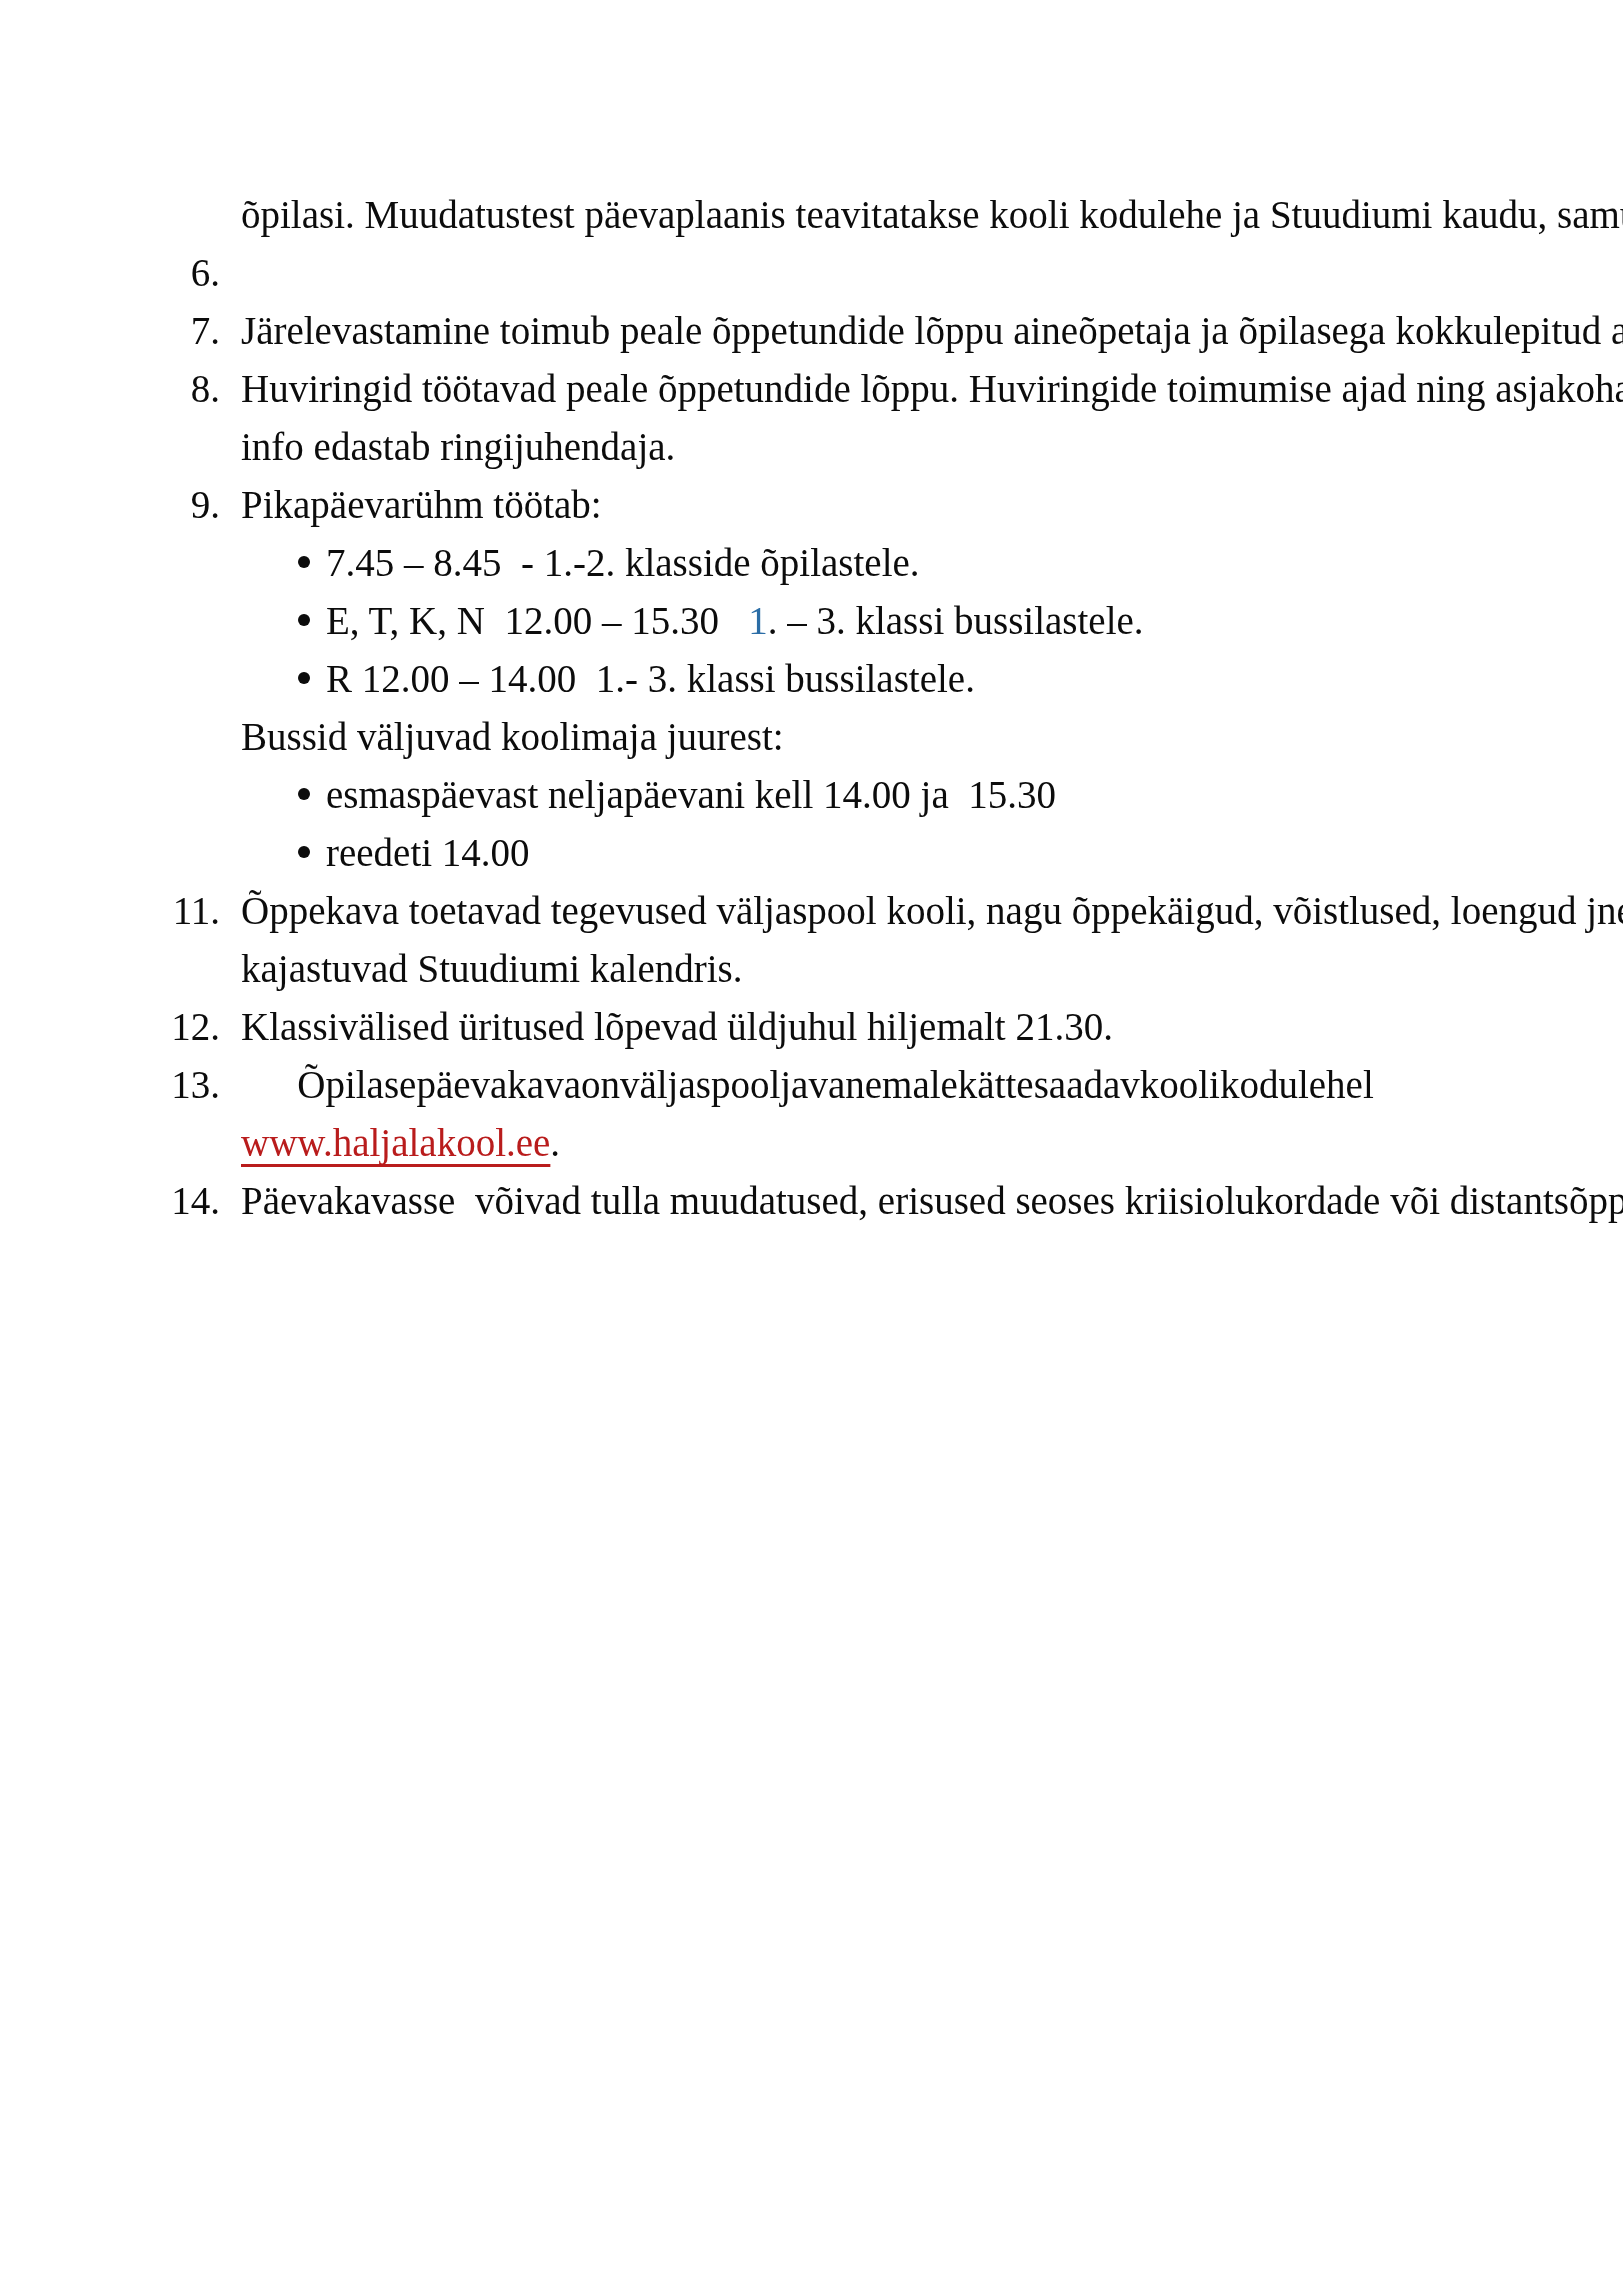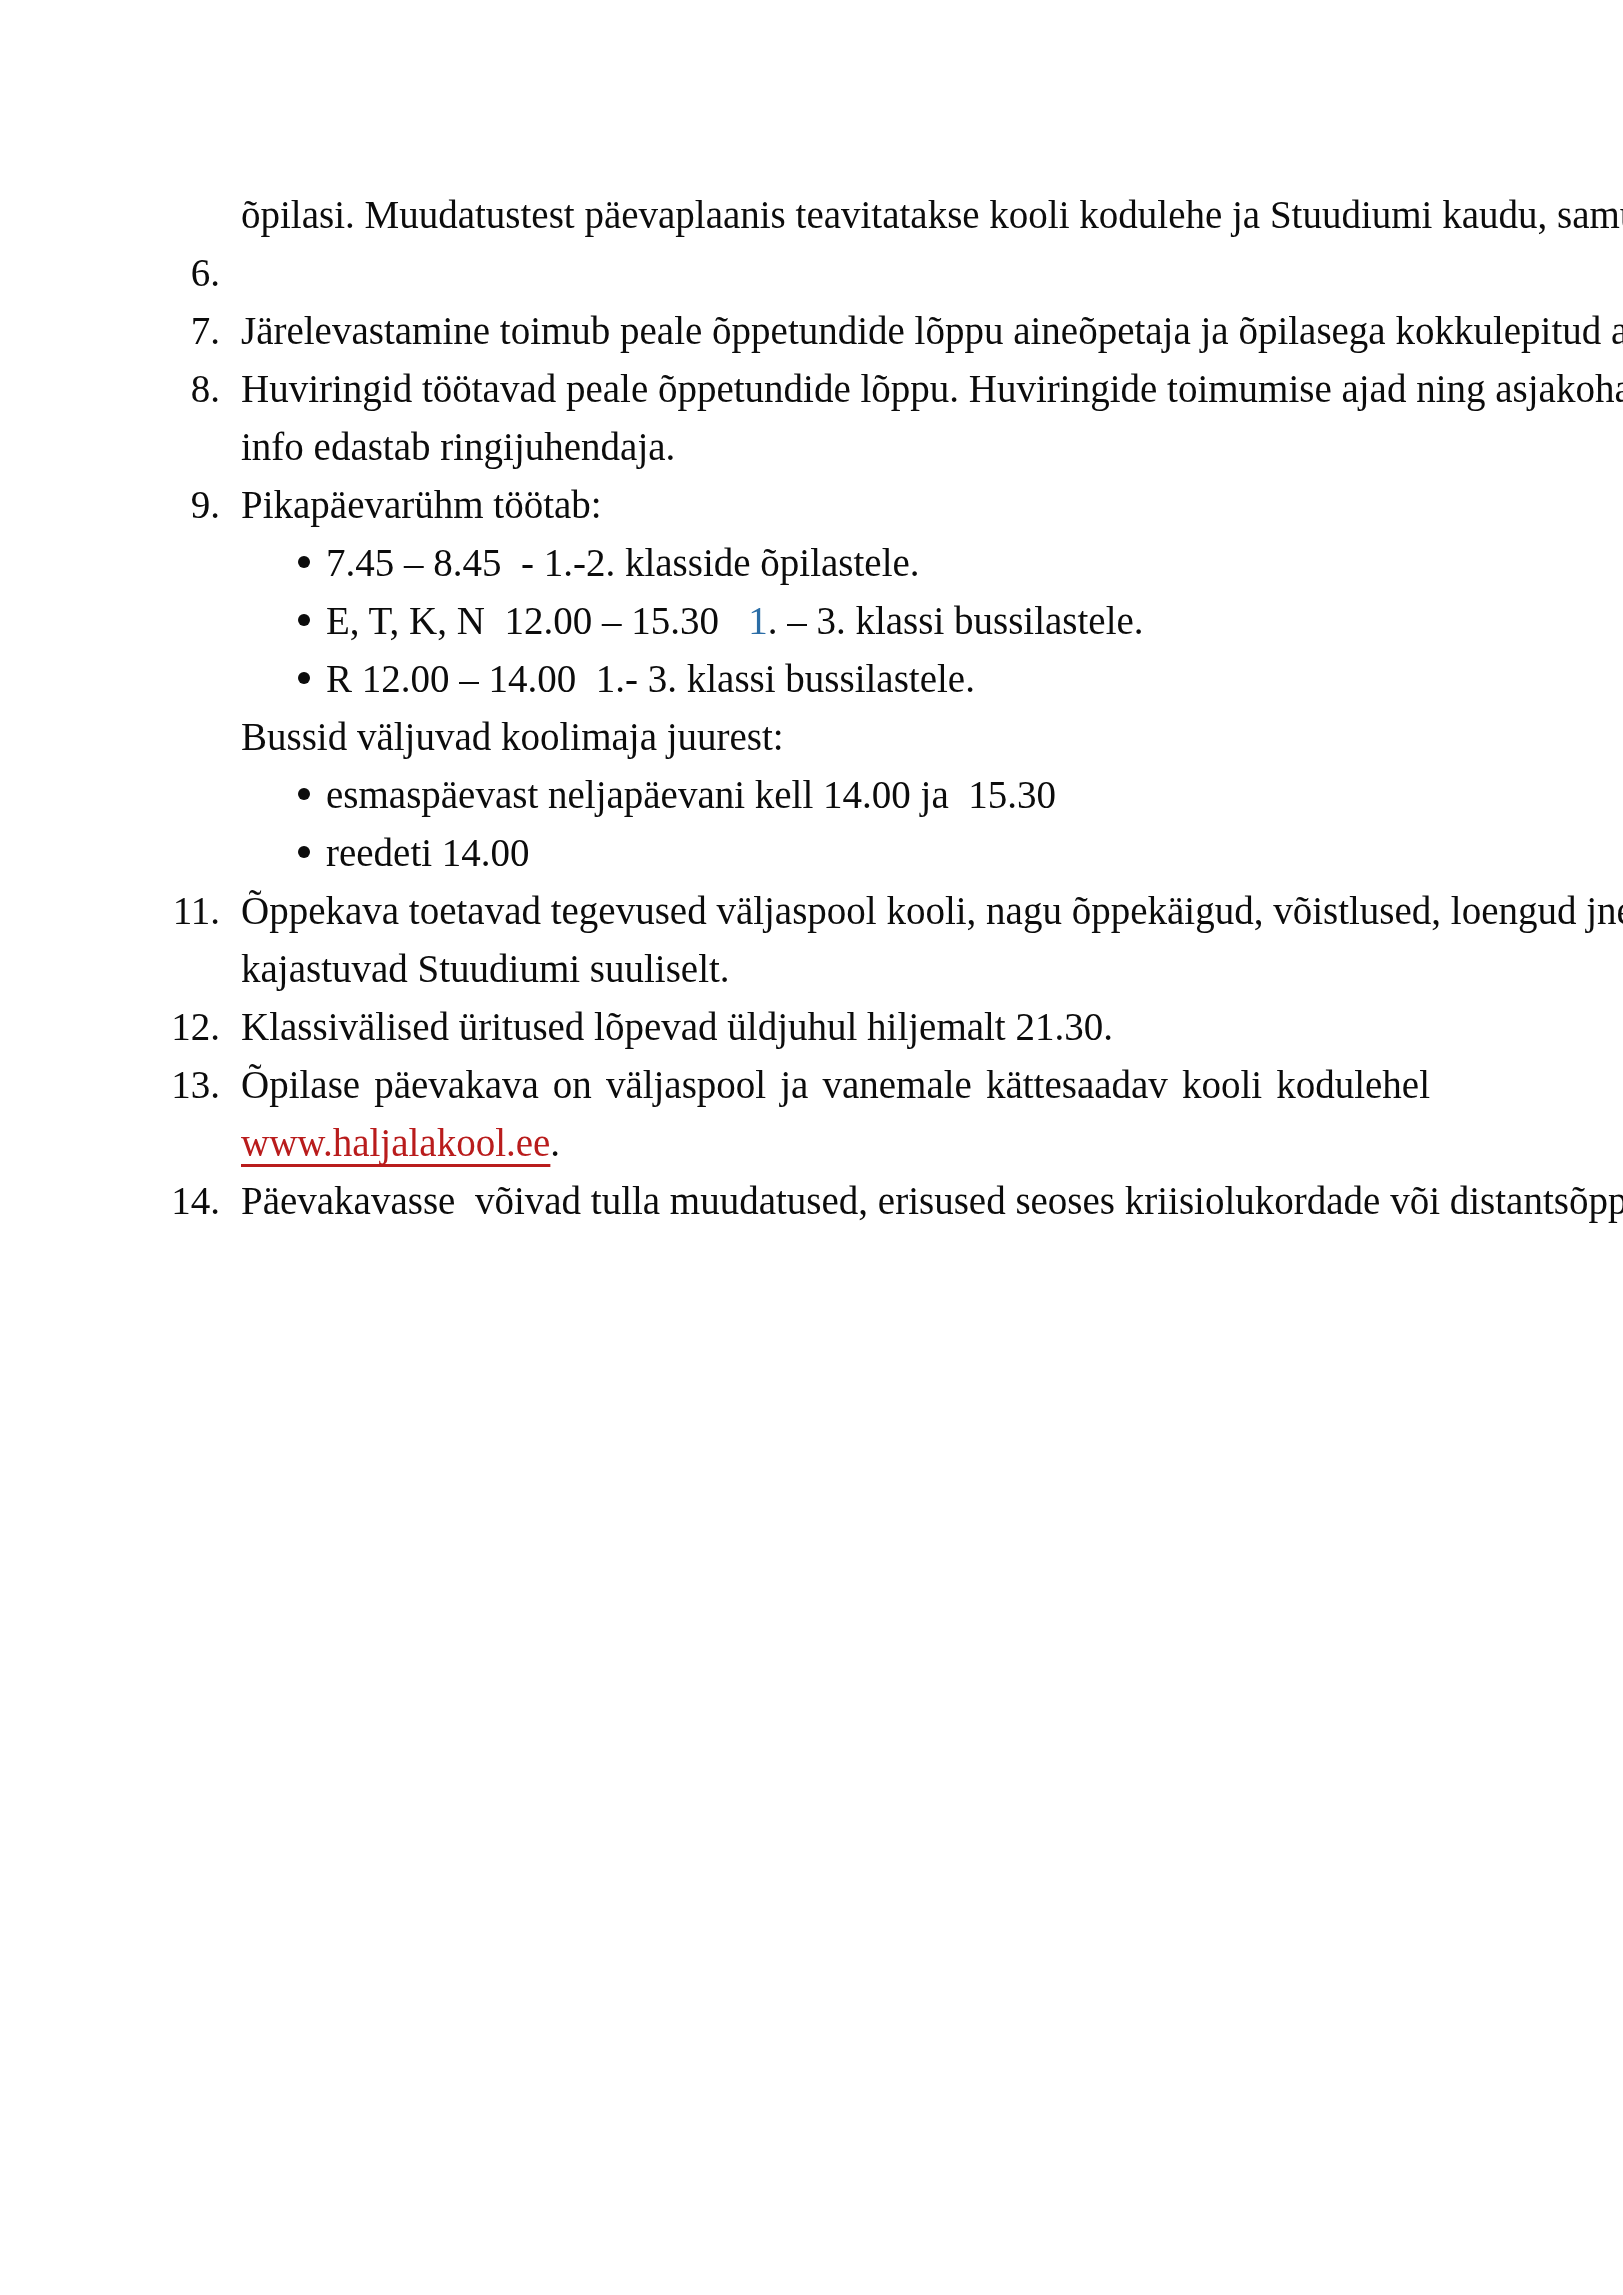--- a/index.html
+++ b/index.html
@@ -37,21 +37,21 @@
   .line.bullet .txt { left: 326px; }
   .dot {
     position: absolute;
     left: 298px; top: 22px;
     width: 11.8px; height: 11.8px;
     border-radius: 50%;
     background: #0c0c0c;
   }
   .line.justified .txt {
     display: flex;
-    justify-content: space-between;
+    justify-content: center;
     width: 1189px;
     white-space: pre;
   }
   a.weblink {
     text-decoration: underline;
     text-decoration-thickness: 3.3px;
     text-underline-offset: 7.9px;
     cursor: pointer;
   }
 </style>
@@ -65,19 +65,19 @@
     <div class="line numbered"><span class="num">8.</span><span class="txt">Huviringid töötavad peale õppetundide lõppu. Huviringide toimumise ajad ning asjakohase</span></div>
     <div class="line continuation"><span class="txt">info edastab ringijuhendaja.</span></div>
     <div class="line numbered"><span class="num">9.</span><span class="txt">Pikapäevarühm töötab:</span></div>
     <div class="line bullet"><span class="dot"></span><span class="txt"><span>7.45 – 8.45  - 1.-2. klasside õpilastele.</span></span></div>
     <div class="line bullet"><span class="dot"></span><span class="txt"><span>E, T, K, N  12.00 – 15.30   </span><span style="color: rgb(43, 109, 166);">1</span><span>. – 3. klassi bussilastele.</span></span></div>
     <div class="line bullet"><span class="dot"></span><span class="txt"><span>R 12.00 – 14.00  1.- 3. klassi bussilastele.</span></span></div>
     <div class="line continuation"><span class="txt">Bussid väljuvad koolimaja juurest:</span></div>
     <div class="line bullet"><span class="dot"></span><span class="txt"><span>esmaspäevast neljapäevani kell 14.00 ja  15.30</span></span></div>
     <div class="line bullet"><span class="dot"></span><span class="txt"><span>reedeti 14.00</span></span></div>
     <div class="line numbered"><span class="num">11.</span><span class="txt">Õppekava toetavad tegevused väljaspool kooli, nagu õppekäigud, võistlused, loengud jne.</span></div>
-    <div class="line continuation"><span class="txt">kajastuvad Stuudiumi suuliselt.</span></div>
+    <div class="line continuation"><span class="txt">kajastuvad Stuudiumi kalendris.</span></div>
     <div class="line numbered"><span class="num">12.</span><span class="txt">Klassivälised üritused lõpevad üldjuhul hiljemalt 21.30.</span></div>
     <div class="line justified"><span class="num">13.</span><span class="txt"><span>Õpilase</span><span>päevakava</span><span>on</span><span>väljaspool</span><span>ja</span><span>vanemale</span><span>kättesaadav</span><span>kooli</span><span>kodulehel</span></span></div>
     <div class="line link-line"><span class="txt"><a class="weblink" style="color: #b91c1c;">www.haljalakool.ee</a><span>.</span></span></div>
     <div class="line numbered"><span class="num">14.</span><span class="txt">Päevakavasse  võivad tulla muudatused, erisused seoses kriisiolukordade või distantsõppe</span></div>
   </div>
 
 
 </body></html>

